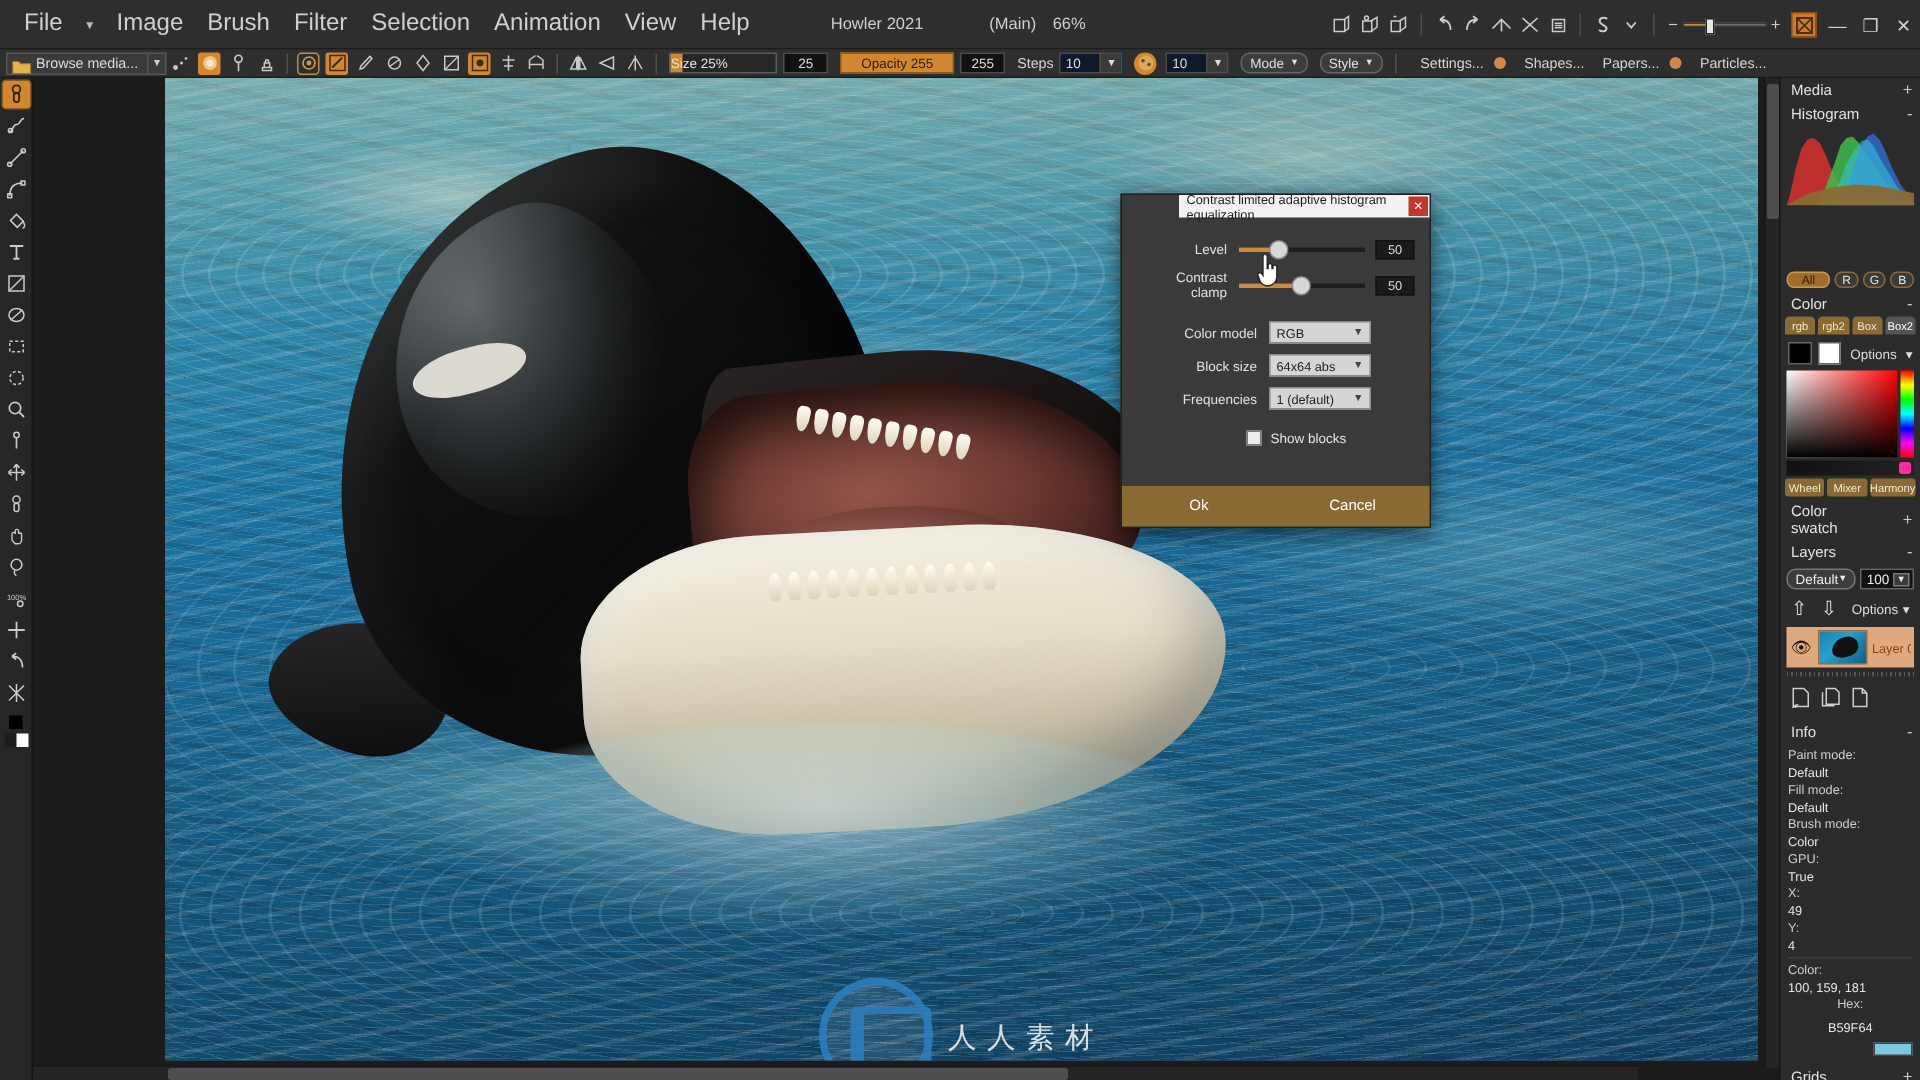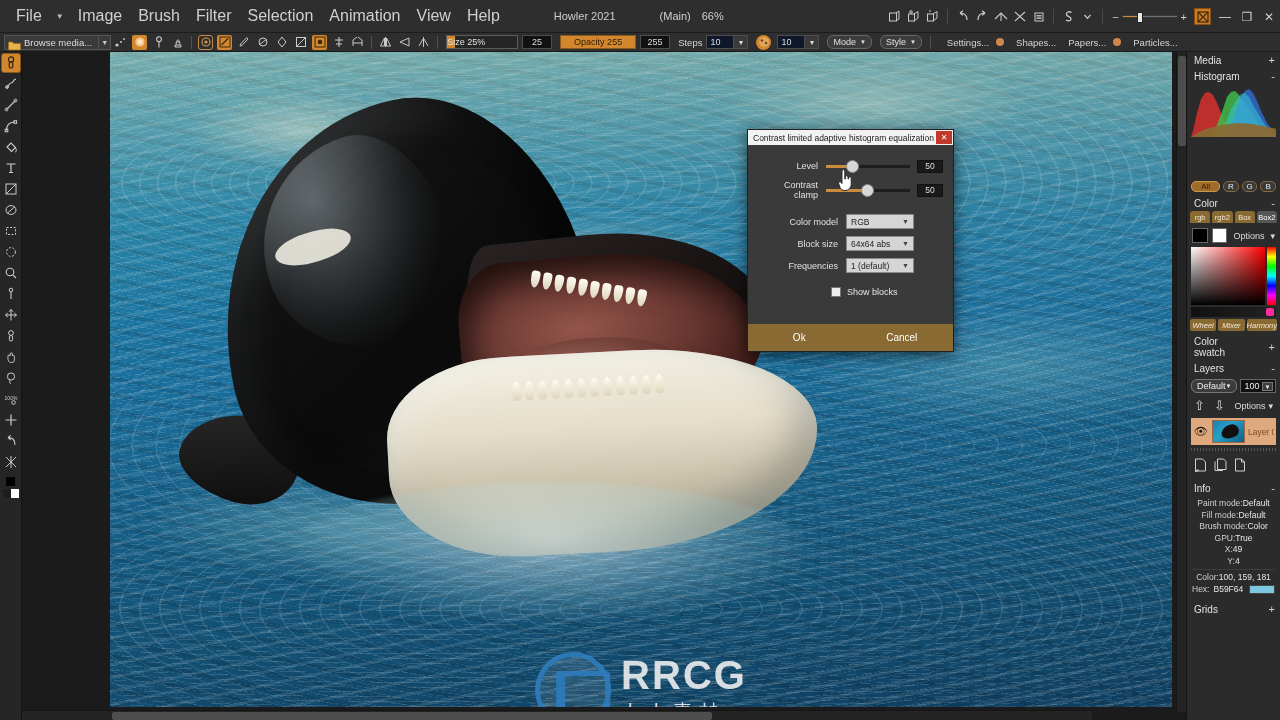--- a/index.html
+++ b/index.html
@@ -290,21 +290,21 @@
     background:
       linear-gradient(to top, #000, rgba(0,0,0,0)),
       linear-gradient(to right, #fff, #f00);
   }
   .cf-strip {
     width: 9px;
     background: linear-gradient(to bottom,#f00,#ff0,#0f0,#0ff,#00f,#f0f,#f00);
   }
   .cf-dark { height: 10px; margin: 0 4px; background: linear-gradient(to right,#111,#222); position: relative;}
   .cf-dark::after{content:"";position:absolute;right:2px;top:1px;width:8px;height:8px;background:#ff2d9b;border-radius:2px;}
-  .selrow { display: flex; gap: 2px; padding: 2px 3px 3px 3px; font-style: italic; }
+  .selrow { display: flex; gap: 2px; padding: 2px 3px 3px 3px; }
   .selbtn {
     flex: 1; height: 12px; background: #8a6a33; color: #f4ead8; font-size: 7.5px;
     display: flex; align-items: center; justify-content: center; border-radius: 2px;
   }
   .layer-ctl { display: flex; align-items: center; gap: 3px; padding: 3px 4px; }
   .lc-dd {
     flex: 1; height: 14px; background: #3c3c3c; border: 1px solid #777; border-radius: 6px;
     display: flex; align-items: center; justify-content: space-between; padding: 0 5px;
     font-size: 9px; color: #eee;
   }
@@ -327,37 +327,37 @@
     position: relative; overflow: hidden; border: 1px solid #9a6a46;
   }
   .layer-thumb::after {
     content:""; position:absolute; left:8px; top:4px; width:18px; height:13px;
     background:#111; border-radius:55% 40% 35% 50% / 60% 50% 50% 40%; transform: rotate(-18deg);
   }
   .layer-name { font-size: 8.5px; color: #7a4a22; white-space: nowrap; overflow: hidden; }
   .layer-btns { display: flex; gap: 7px; padding: 4px 7px; align-items: center; }
   .lb { color: #cfcfcf; }
   .info-table { padding: 2px 5px; }
-  .info-row { display: flex; justify-content: center; font-size: 8.5px; line-height: 11.5px; color: #d6d6d6; }
+  .info-row { display: flex; justify-content: space-between; font-size: 8.5px; line-height: 11.5px; color: #d6d6d6; flex-direction: column; }
   .info-row .k { color: #cfcfcf; }
   .info-row .v { color: #e6e6e6; }
   .info-sep { height: 1px; background: #3d3d3d; margin: 2px 0; }
   .hexrow { display: flex; align-items: center; gap: 4px; font-size: 8.5px; }
   .hex-sw { width: 26px; height: 9px; background: #7ec7e0; border: 1px solid #444; margin-left:auto; }
   .dotted { height: 3px; background: repeating-linear-gradient(90deg,#555 0 1px,transparent 1px 3px); margin: 3px 4px; }
 
   
   .dialog {
     position: absolute; left: 747px; top: 129px; width: 207px; height: 223px;
     background: #3a3a3a; box-shadow: 0 3px 14px rgba(0,0,0,.6);
     border: 1px solid #202020;
   }
   .dlg-title {
     height: 15px; background: #f2f2f2; color: #1a1a1a; font-size: 8.5px;
-    display: flex; align-items: center; padding-left: 5px; justify-content: space-between;
+    display: flex; align-items: center; padding-left: 5px; justify-content: space-between; margin-left: 38px;
   }
   .dlg-close {
     width: 16px; height: 13px; background: #c0392b; color: #fff; font-size: 8px;
     display: flex; align-items: center; justify-content: center; margin-right: 1px;
   }
   .dlg-body { padding: 14px 10px 0 10px; }
   .row { display: flex; align-items: center; margin-bottom: 7px; }
   .row-label { width: 68px; text-align: right; font-size: 9px; color: #e0e0e0; padding-right: 8px; }
   .slider { flex: 1; height: 14px; position: relative; display: flex; align-items: center; }
   .sl-track { position: absolute; left: 0; right: 0; height: 3px; background: #1d1d1d; top: 6px; }
@@ -801,21 +801,20 @@
           <span class="tooth"></span>
             <span class="tooth"></span>
             <span class="tooth"></span>
         </div>
         <div class="splash"></div>
       </div>
 
       <div class="watermark">
         <div class="wm-circle"></div>
         <div class="wm-txt">
-          <div class="wm-main">RRCG</div>
           <div class="wm-sub">人人素材</div>
         </div>
       </div>
     </div>
   </div>
 
   <div class="vscroll" style="right:94px;">
     <div class="vscroll-thumb"></div>
   </div>
   <div class="hscroll" style="width:1070px;">

